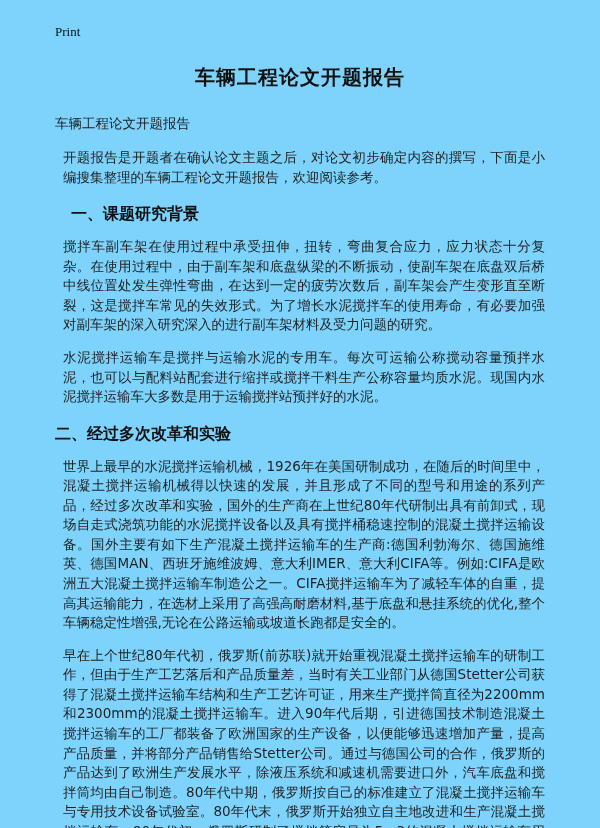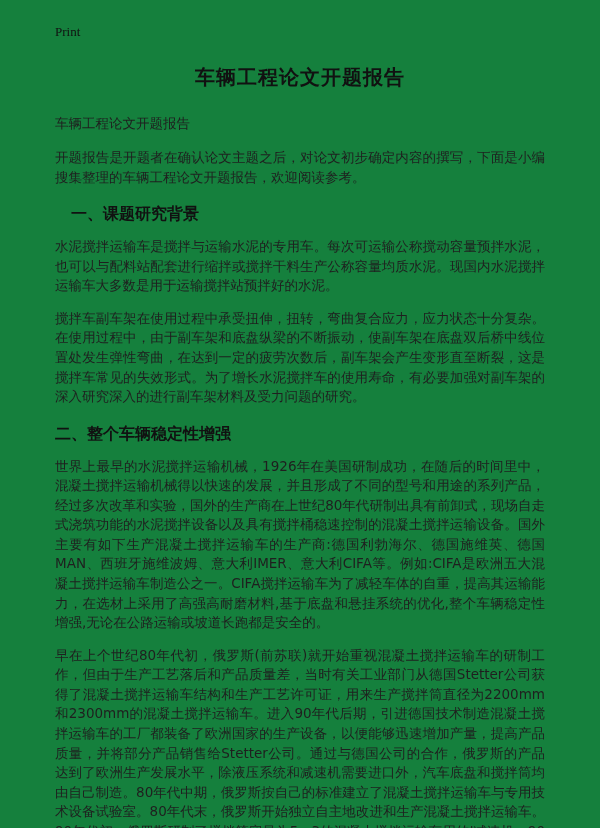--- a/index.html
+++ b/index.html
@@ -12,21 +12,21 @@
     background: #ffffff;
     color: #1f1f1f;
     font-family: "DejaVu Sans", "Liberation Sans", sans-serif;
     overflow: hidden;
   }
   .page {
     box-sizing: border-box;
     width: 600px;
     height: 828px;
     padding: 24px 55px 0 55px;
-    background: #15803d;
+    background: #7dd3fc;
   }
   .print-label {
     font-family: "Liberation Serif", "DejaVu Serif", serif;
     font-size: 13px;
     color: #111111;
     margin: 0 0 24px 0;
   }
   .doc-title {
     font-size: 20px;
     font-weight: bold;
@@ -36,21 +36,21 @@
     letter-spacing: 1px;
   }
   .doc-subtitle {
     font-size: 13.5px;
     color: #1f1f1f;
     margin: 0 0 15px 0;
   }
   .para {
     font-size: 13.5px;
     line-height: 1.45;
-    margin: 0 0 13px 0;
+    margin: 0 0 13px 8px;
     text-align: justify;
     color: #1f1f1f;
   }
   .section-heading {
     font-size: 16px;
     font-weight: bold;
     color: #111111;
     margin: 17px 0 12px 0;
   }
 </style>
@@ -62,23 +62,23 @@
   <div class="print-label">Print</div>
 
   <h1 class="doc-title">车辆工程论文开题报告</h1>
 
   <div class="doc-subtitle">车辆工程论文开题报告</div>
 
   <p class="para">开题报告是开题者在确认论文主题之后，对论文初步确定内容的撰写，下面是小编搜集整理的车辆工程论文开题报告，欢迎阅读参考。</p>
 
   <h2 class="section-heading">　一、课题研究背景</h2>
 
+  <p class="para">搅拌车副车架在使用过程中承受扭伸，扭转，弯曲复合应力，应力状态十分复杂。在使用过程中，由于副车架和底盘纵梁的不断振动，使副车架在底盘双后桥中线位置处发生弹性弯曲，在达到一定的疲劳次数后，副车架会产生变形直至断裂，这是搅拌车常见的失效形式。为了增长水泥搅拌车的使用寿命，有必要加强对副车架的深入研究深入的进行副车架材料及受力问题的研究。</p>
+
   <p class="para">水泥搅拌运输车是搅拌与运输水泥的专用车。每次可运输公称搅动容量预拌水泥，也可以与配料站配套进行缩拌或搅拌干料生产公称容量均质水泥。现国内水泥搅拌运输车大多数是用于运输搅拌站预拌好的水泥。</p>
 
-  <p class="para">搅拌车副车架在使用过程中承受扭伸，扭转，弯曲复合应力，应力状态十分复杂。在使用过程中，由于副车架和底盘纵梁的不断振动，使副车架在底盘双后桥中线位置处发生弹性弯曲，在达到一定的疲劳次数后，副车架会产生变形直至断裂，这是搅拌车常见的失效形式。为了增长水泥搅拌车的使用寿命，有必要加强对副车架的深入研究深入的进行副车架材料及受力问题的研究。</p>
-
-  <h2 class="section-heading">二、整个车辆稳定性增强</h2>
+  <h2 class="section-heading">二、经过多次改革和实验</h2>
 
   <p class="para">世界上最早的水泥搅拌运输机械，1926年在美国研制成功，在随后的时间里中，混凝土搅拌运输机械得以快速的发展，并且形成了不同的型号和用途的系列产品，经过多次改革和实验，国外的生产商在上世纪80年代研制出具有前卸式，现场自走式浇筑功能的水泥搅拌设备以及具有搅拌桶稳速控制的混凝土搅拌运输设备。国外主要有如下生产混凝土搅拌运输车的生产商:德国利勃海尔、德国施维英、德国MAN、西班牙施维波姆、意大利IMER、意大利CIFA等。例如:CIFA是欧洲五大混凝土搅拌运输车制造公之一。CIFA搅拌运输车为了减轻车体的自重，提高其运输能力，在选材上采用了高强高耐磨材料,基于底盘和悬挂系统的优化,整个车辆稳定性增强,无论在公路运输或坡道长跑都是安全的。</p>
 
   <p class="para">早在上个世纪80年代初，俄罗斯(前苏联)就开始重视混凝土搅拌运输车的研制工作，但由于生产工艺落后和产品质量差，当时有关工业部门从德国Stetter公司获得了混凝土搅拌运输车结构和生产工艺许可证，用来生产搅拌筒直径为2200mm和2300mm的混凝土搅拌运输车。进入90年代后期，引进德国技术制造混凝土搅拌运输车的工厂都装备了欧洲国家的生产设备，以便能够迅速增加产量，提高产品质量，并将部分产品销售给Stetter公司。通过与德国公司的合作，俄罗斯的产品达到了欧洲生产发展水平，除液压系统和减速机需要进口外，汽车底盘和搅拌筒均由自己制造。80年代中期，俄罗斯按自己的标准建立了混凝土搅拌运输车与专用技术设备试验室。80年代末，俄罗斯开始独立自主地改进和生产混凝土搅拌运输车。90年代初，俄罗斯研制了搅拌筒容量为5m3的混凝土搅拌运输车用的'减速机。90年代中期，已有大量产</p>
 
 </div>
 
 </body></html>

